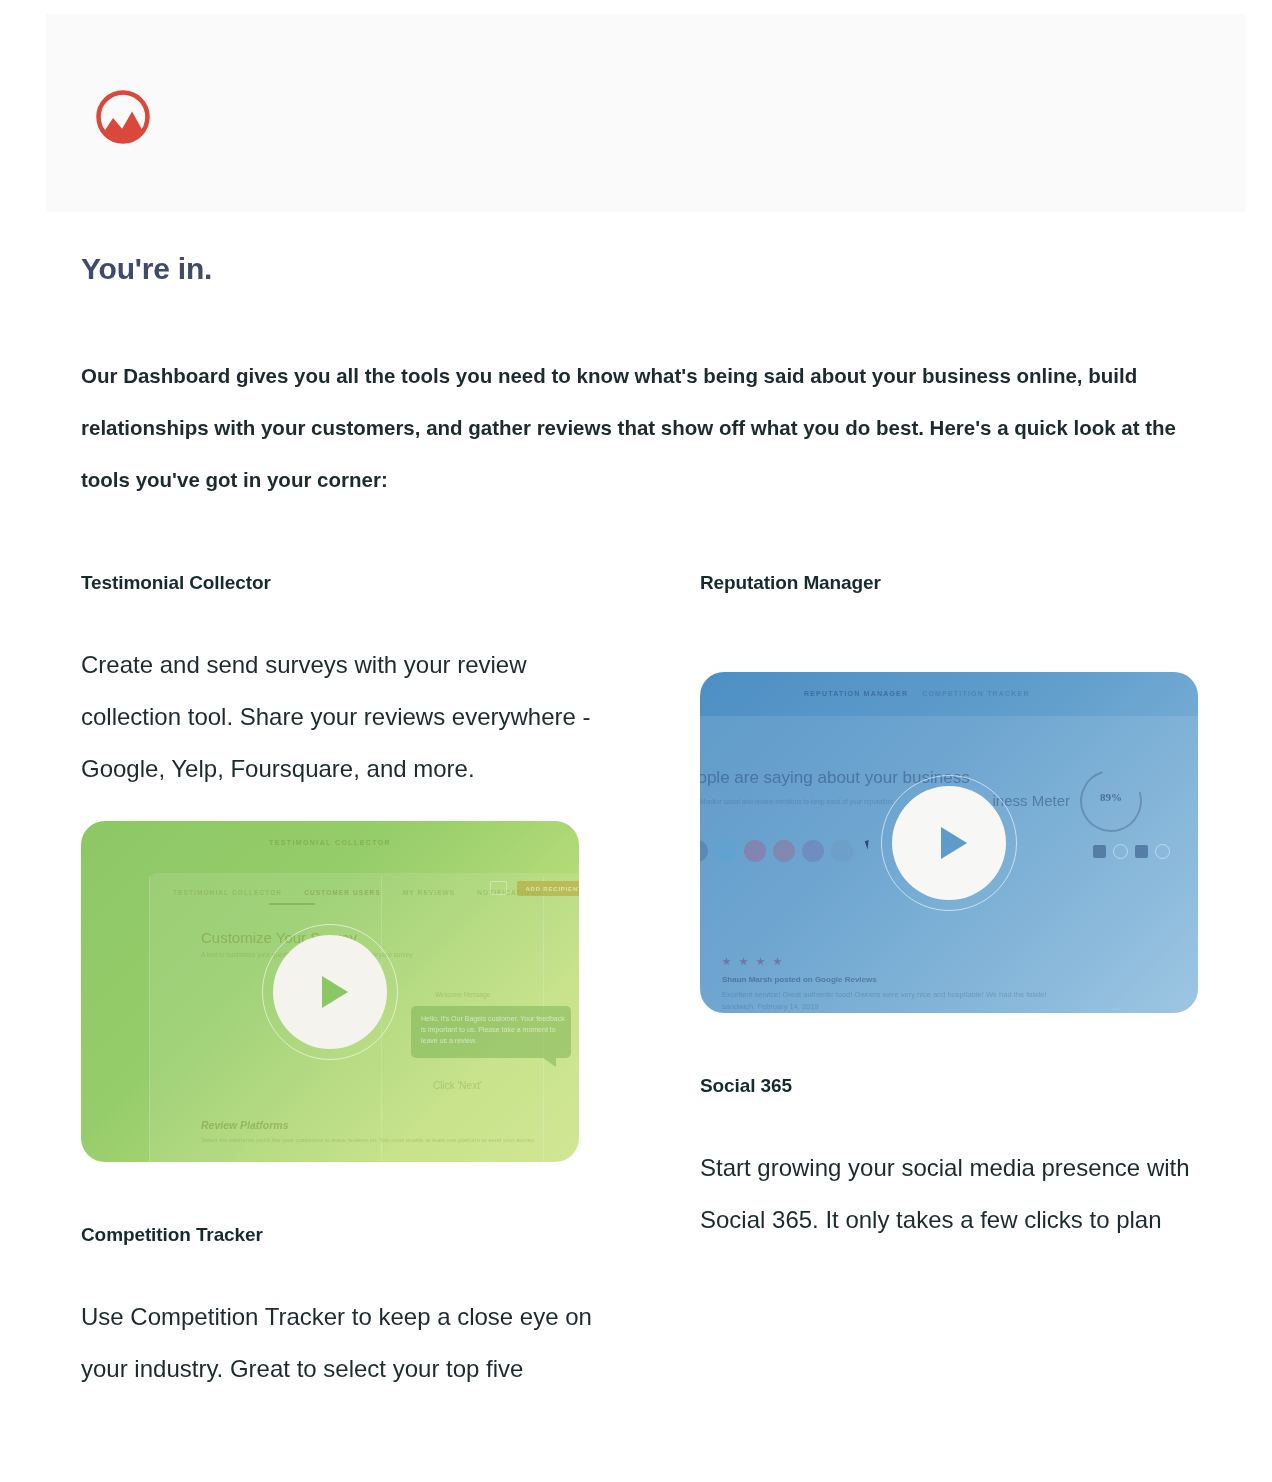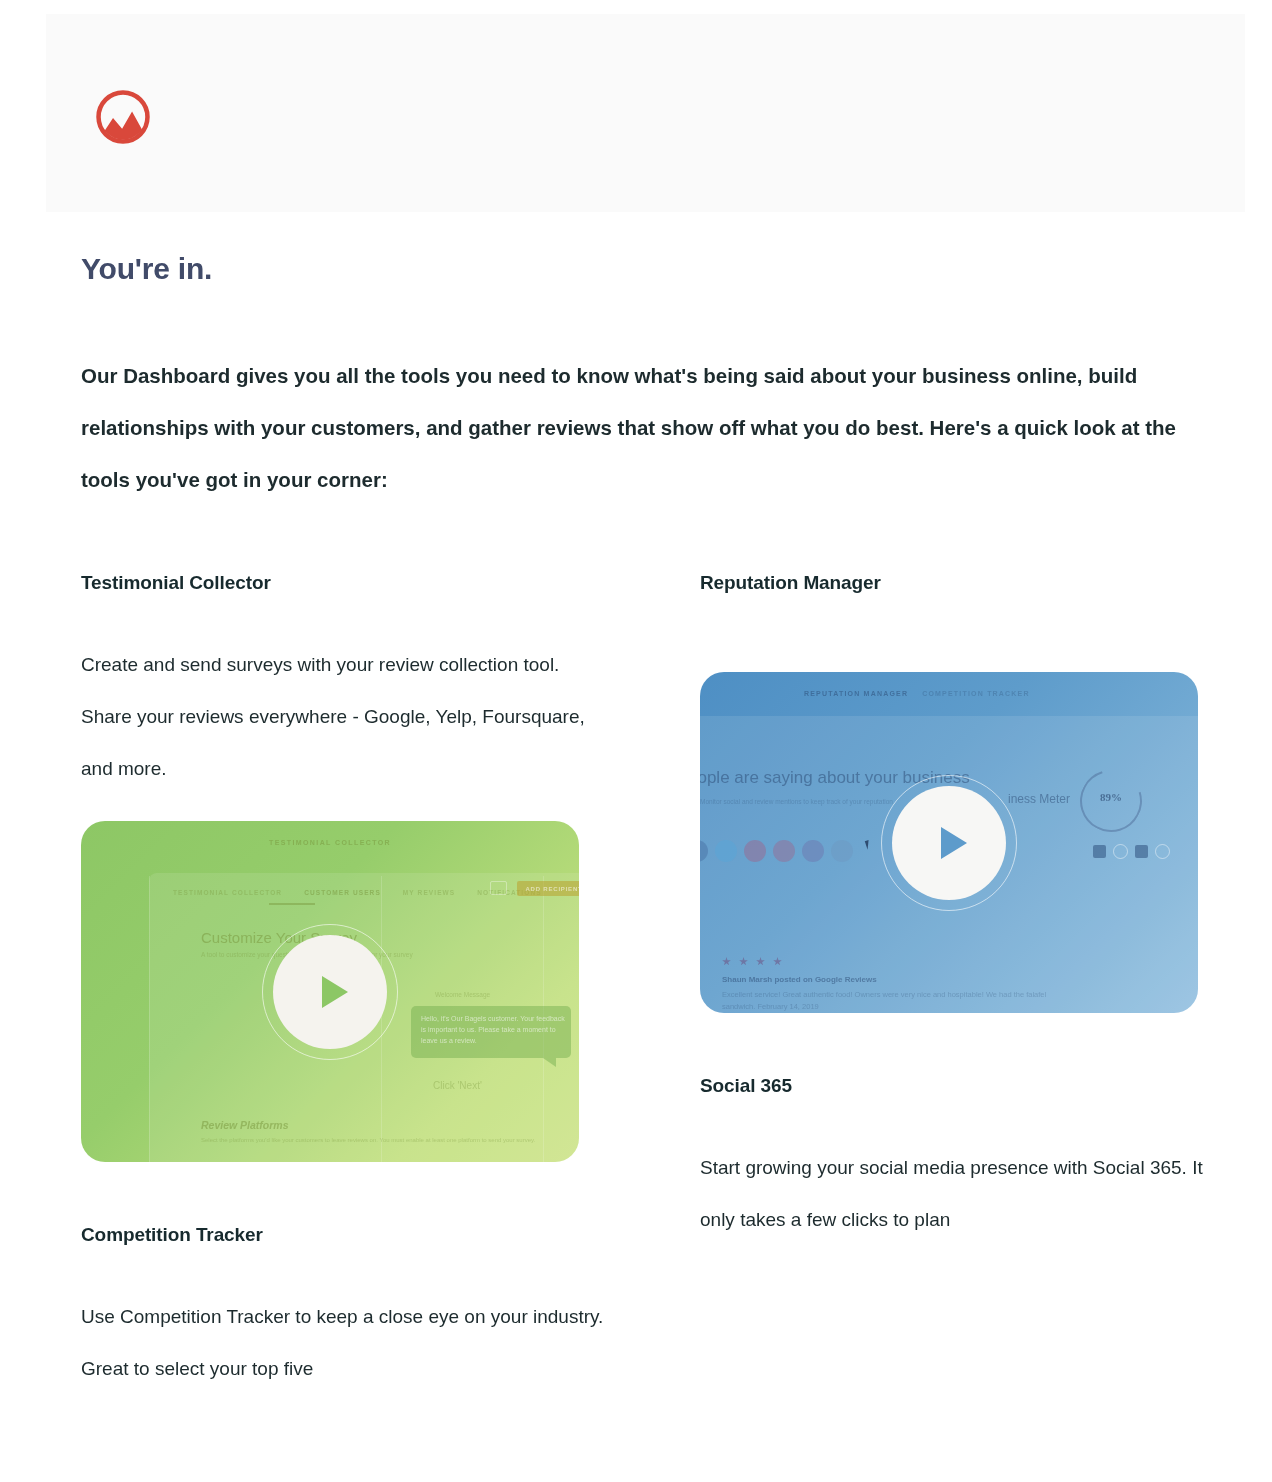--- a/index.html
+++ b/index.html
@@ -80,21 +80,21 @@
 
   .card-title {
     font-size: 19px;
     font-weight: bold;
     color: #172a2e;
     letter-spacing: -0.1px;
     margin-bottom: 45px;
   }
 
   .card-body {
-    font-size: 19px;
+    font-size: 24px;
     line-height: 52px;
     color: #1d2b2e;
     width: 530px;
   }
 
   
   .thumb {
     position: relative;
     width: 498px;
     height: 341px;
@@ -196,21 +196,21 @@
     font-size: 7px; letter-spacing: 1.2px; font-weight: bold; white-space: nowrap;
   }
   .mock-bigh {
     position: absolute; left: -12px; top: 96px;
     font-size: 17px; white-space: nowrap;
   }
   .mock-sub2 {
     position: absolute; left: 0px; top: 126px; font-size: 6.5px; white-space: nowrap;
   }
   .mock-meter-label {
-    position: absolute; right: 128px; top: 120px; font-size: 12px; white-space: nowrap;
+    position: absolute; right: 128px; top: 120px; font-size: 15px; white-space: nowrap;
   }
   .donut {
     position: absolute; right: 56px; top: 98px; width: 62px; height: 62px;
     border-radius: 50%;
     border: 2px solid rgba(70,95,140,0.42);
     border-top-color: transparent;
     transform: rotate(28deg);
   }
   .donut-val {
     position: absolute; right: 64px; top: 119px; width: 46px; text-align: center;

